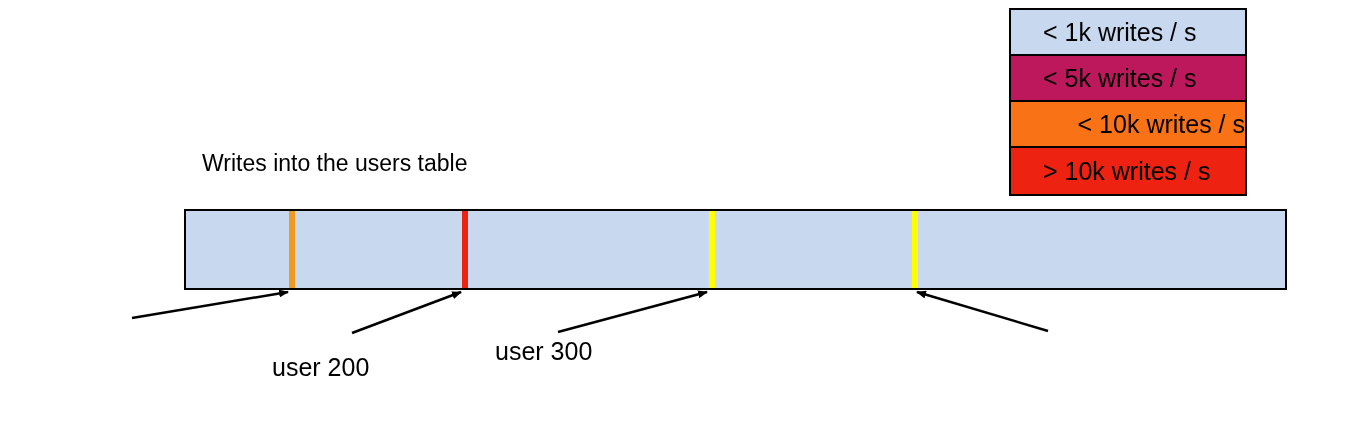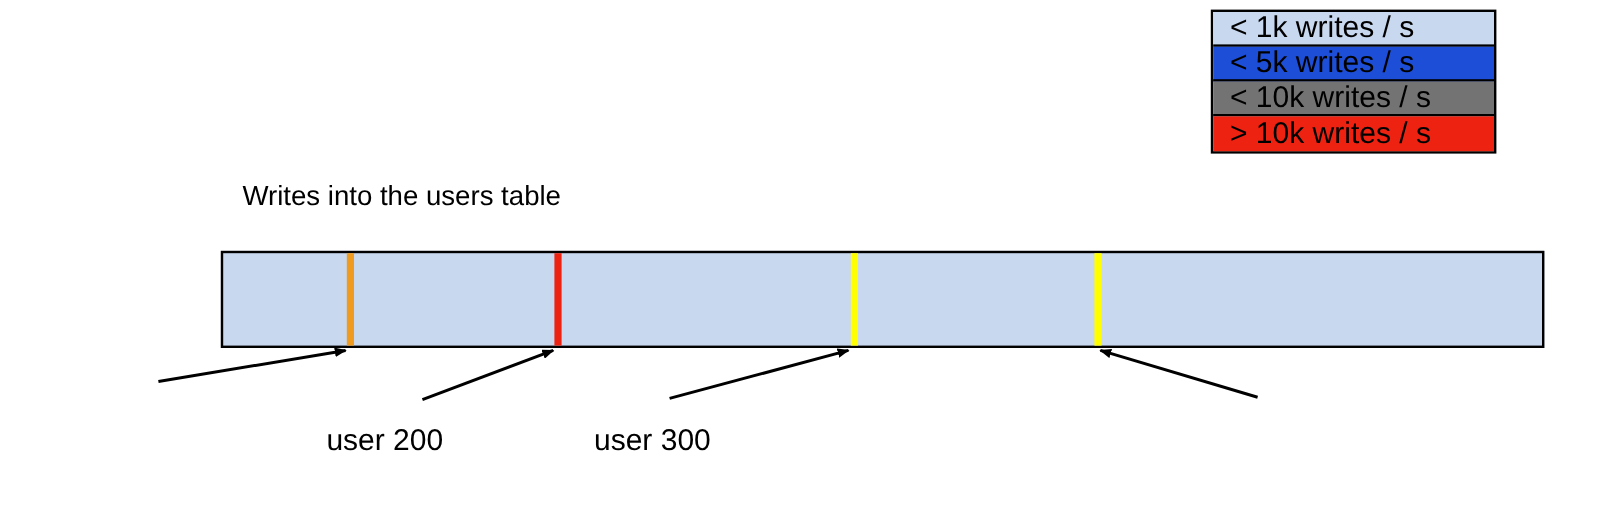--- a/index.html
+++ b/index.html
@@ -22,26 +22,26 @@
   
   #legend {
     position: absolute;
     left: 1009px;
     top: 8px;
     width: 238px;
     border: 2px solid #000000;
     box-sizing: border-box;
   }
   .legend-row {
-    height: 29px;
+    height: 46px;
     box-sizing: border-box;
     border-bottom: 2px solid #000000;
     display: flex;
     align-items: center;
-    padding-left: 14px;
+    padding-left: 32px;
     font-size: 25px;
     line-height: 1;
     white-space: nowrap;
     color: #000000;
   }
   .legend-row:last-child {
     border-bottom: none;
     align-items: center;
   }
 
@@ -95,24 +95,24 @@
 </style>
 </head>
 <body>
 
 <div id="canvas">
 
   <div id="legend">
     <div class="legend-row" style="background:#c8d8ef;">
       <span>&lt; 1k writes / s</span>
     </div>
-    <div class="legend-row" style="background:#1d4ed8;">
+    <div class="legend-row" style="background:#be185d;">
       <span>&lt; 5k writes / s</span>
     </div>
-    <div class="legend-row" style="background:#737373;">
+    <div class="legend-row" style="background:#f97316;justify-content:flex-end;">
       <span>&lt; 10k writes / s</span>
     </div>
     <div class="legend-row" style="background:#ee2211;">
       <span>&gt; 10k writes / s</span>
     </div>
   </div>
 
   <div id="chart-title">Writes into the users table</div>
 
   <div id="users-bar">
@@ -128,15 +128,15 @@
         <path d="M0,0 L10,4 L0,8 z" fill="#000000"></path>
       </marker>
     </defs>
     <line x1="132" y1="318" x2="288" y2="292" stroke="#000000" stroke-width="2.5" marker-end="url(#ah)"></line>
     <line x1="352" y1="333" x2="461" y2="292" stroke="#000000" stroke-width="2.5" marker-end="url(#ah)"></line>
     <line x1="558" y1="332" x2="707" y2="292" stroke="#000000" stroke-width="2.5" marker-end="url(#ah)"></line>
     <line x1="1048" y1="331" x2="917" y2="292" stroke="#000000" stroke-width="2.5" marker-end="url(#ah)"></line>
   </svg>
 
   <div class="callout-label" style="left:272px; top:355px;">user 200</div>
-  <div class="callout-label" style="left:495px; top:355px;">user 300</div>
+  <div class="callout-label" style="left:495px; top:339px;">user 300</div>
 
 </div>
 
 </body></html>

